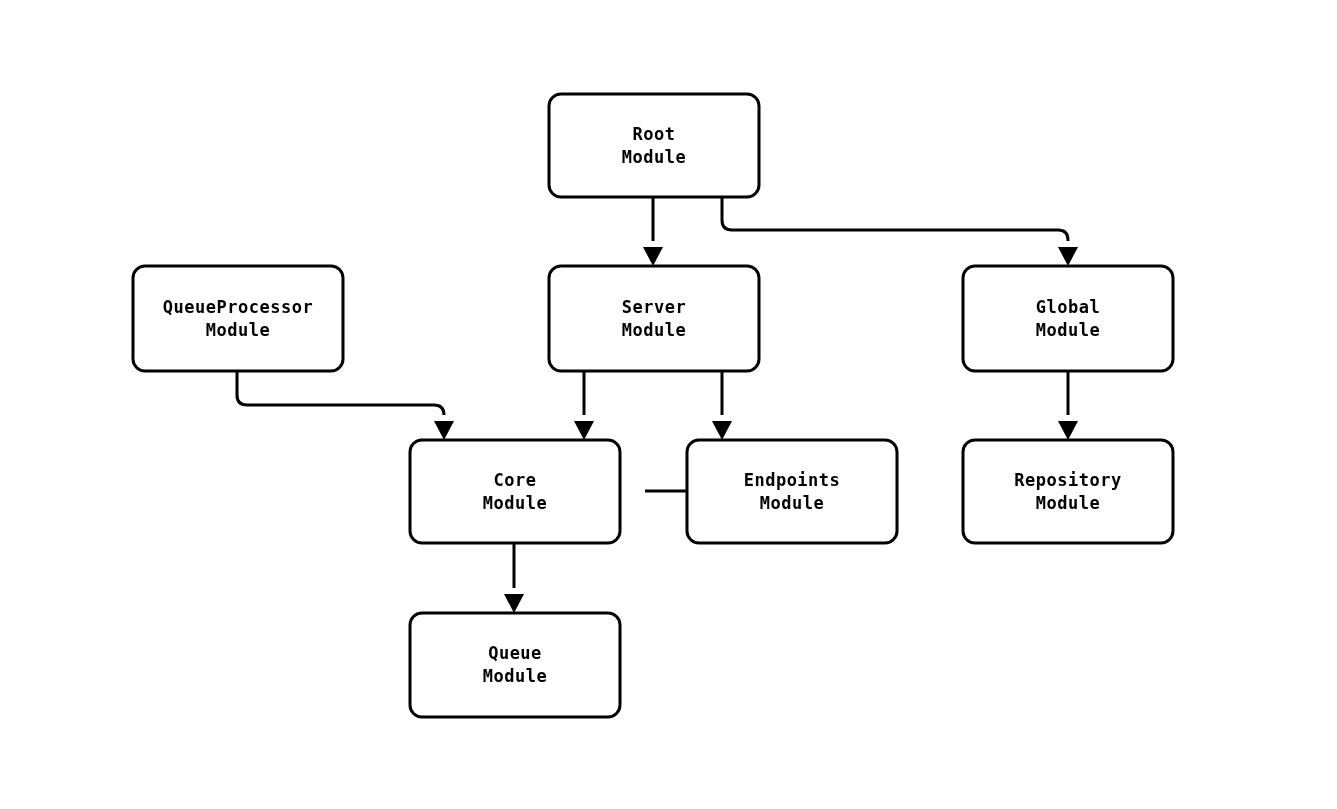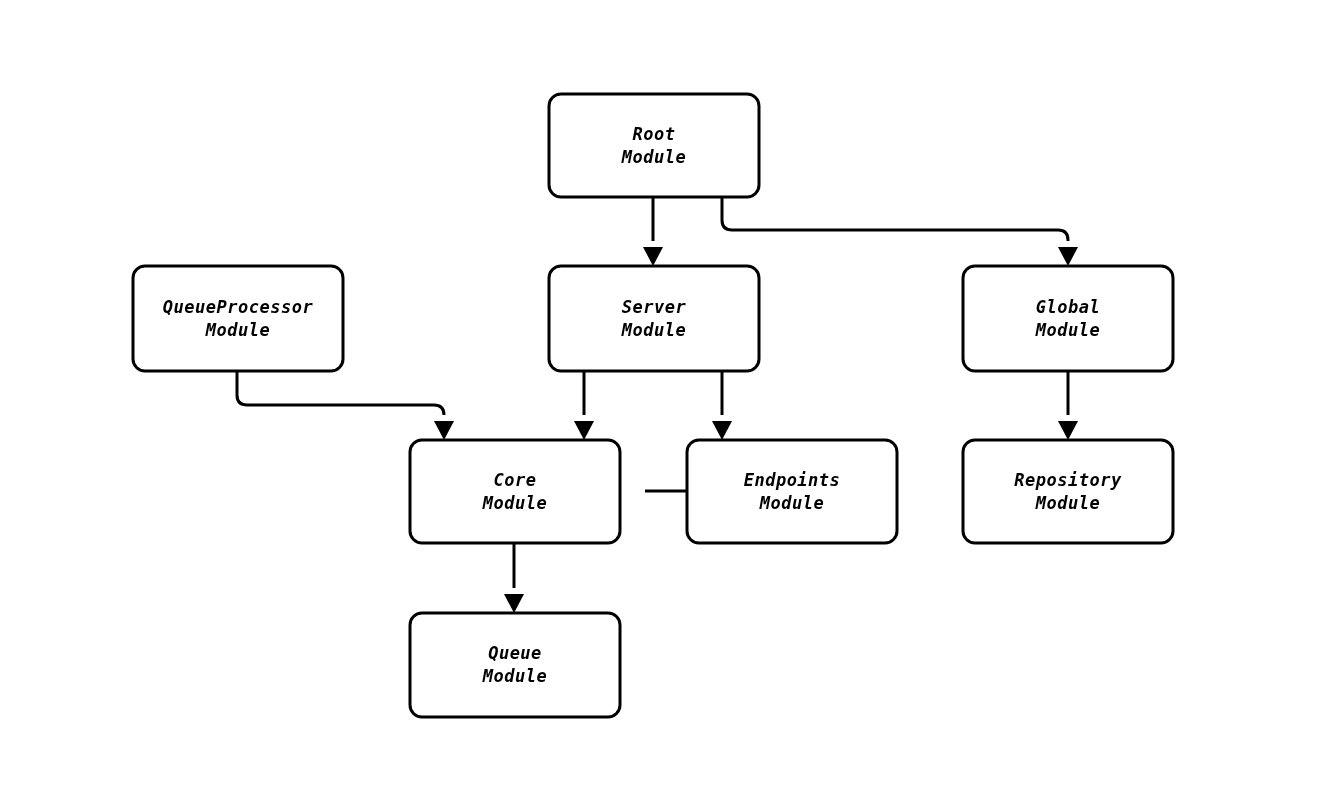--- a/index.html
+++ b/index.html
@@ -12,21 +12,20 @@
     width: 1337px;
     height: 809px;
     font-family: "DejaVu Sans Mono", "Liberation Mono", monospace;
     overflow: hidden;
   }
   #diagram-root {
     position: relative;
     width: 1337px;
     height: 809px;
     background: #ffffff;
-    font-style: italic;
   }
   svg#diagram-svg {
     display: block;
     width: 1337px;
     height: 809px;
   }
   .node-box {
     fill: #ffffff;
     stroke: #000000;
     stroke-width: 3;

